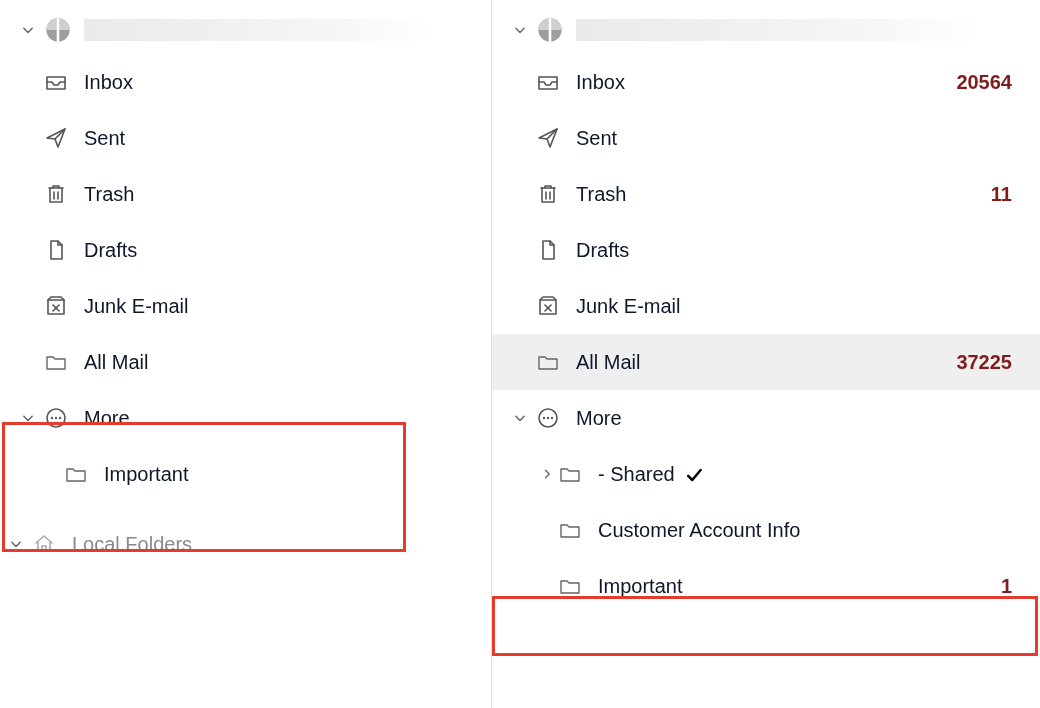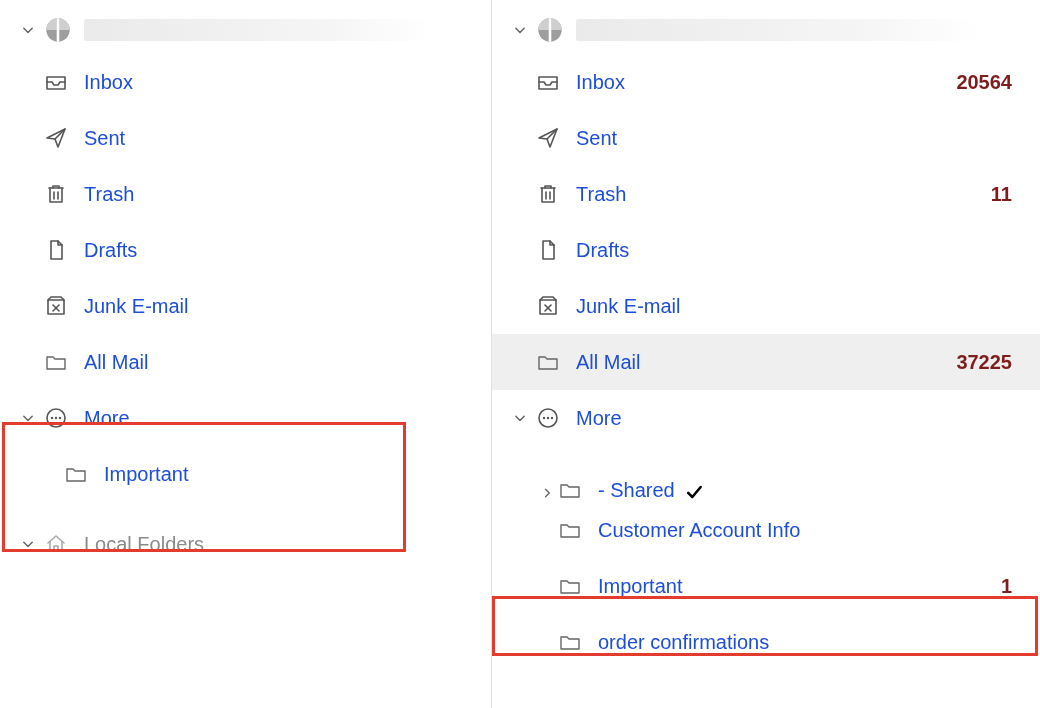--- a/index.html
+++ b/index.html
@@ -46,21 +46,21 @@
   }
   .icon-slot {
     width: 40px;
     display: flex;
     justify-content: flex-start;
     align-items: center;
     flex-shrink: 0;
   }
   .label {
     flex: 1 1 auto;
-    color: #1d4ed8;
+    color: #0f172a;
     font-weight: 400;
   }
   .count {
     color: #7f1d1d;
     font-weight: 700;
     padding-right: 28px;
     font-size: 20px;
   }
   .account-row .label-mask {
     height: 22px;
@@ -248,21 +248,21 @@
       <span class="icon-slot">
           <svg width="24" height="24">
             <use href="#i-folder"></use>
           </svg>
         </span>
       <span class="label">Important</span>
     </div>
 
     <div style="height:18px;"></div>
 
-    <div class="row" style="padding-left:12px; height:48px;">
+    <div class="row" style="height:48px;">
       <span class="chev">
           <svg width="20" height="20">
             <use href="#i-chev-down"></use>
           </svg>
         </span>
       <span class="icon-slot">
           <svg width="24" height="24">
             <use href="#i-home"></use>
           </svg>
         </span>
@@ -358,21 +358,21 @@
           </svg>
         </span>
       <span class="icon-slot">
           <svg width="24" height="24">
             <use href="#i-more"></use>
           </svg>
         </span>
       <span class="label">More</span>
     </div>
 
-    <div class="row" style="padding-left:12px;align-items:flex-end;">
+    <div class="row" style="padding-left:12px;">
       <span class="spacer"></span>
       <span class="chev" style="width:22px;">
           <svg width="18" height="18">
             <use href="#i-chev-right"></use>
           </svg>
         </span>
       <span class="icon-slot">
           <svg width="24" height="24">
             <use href="#i-folder"></use>
           </svg>
@@ -398,27 +398,17 @@
         <span class="spacer" style="width:22px;"></span>
       <span class="icon-slot">
           <svg width="24" height="24">
             <use href="#i-folder"></use>
           </svg>
         </span>
       <span class="label">Important</span>
       <span class="count">1</span>
     </div>
 
-    <div class="row" style="padding-left:12px;">
-      <span class="spacer"></span>
-        <span class="spacer" style="width:22px;"></span>
-      <span class="icon-slot">
-          <svg width="24" height="24">
-            <use href="#i-folder"></use>
-          </svg>
-        </span>
-      <span class="label">order confirmations</span>
-    </div>
 
     <div class="highlight-box" style="left:0px; top:596px; width:546px; height:60px;"></div>
   </div>
 
 </div>
 
 </body></html>

